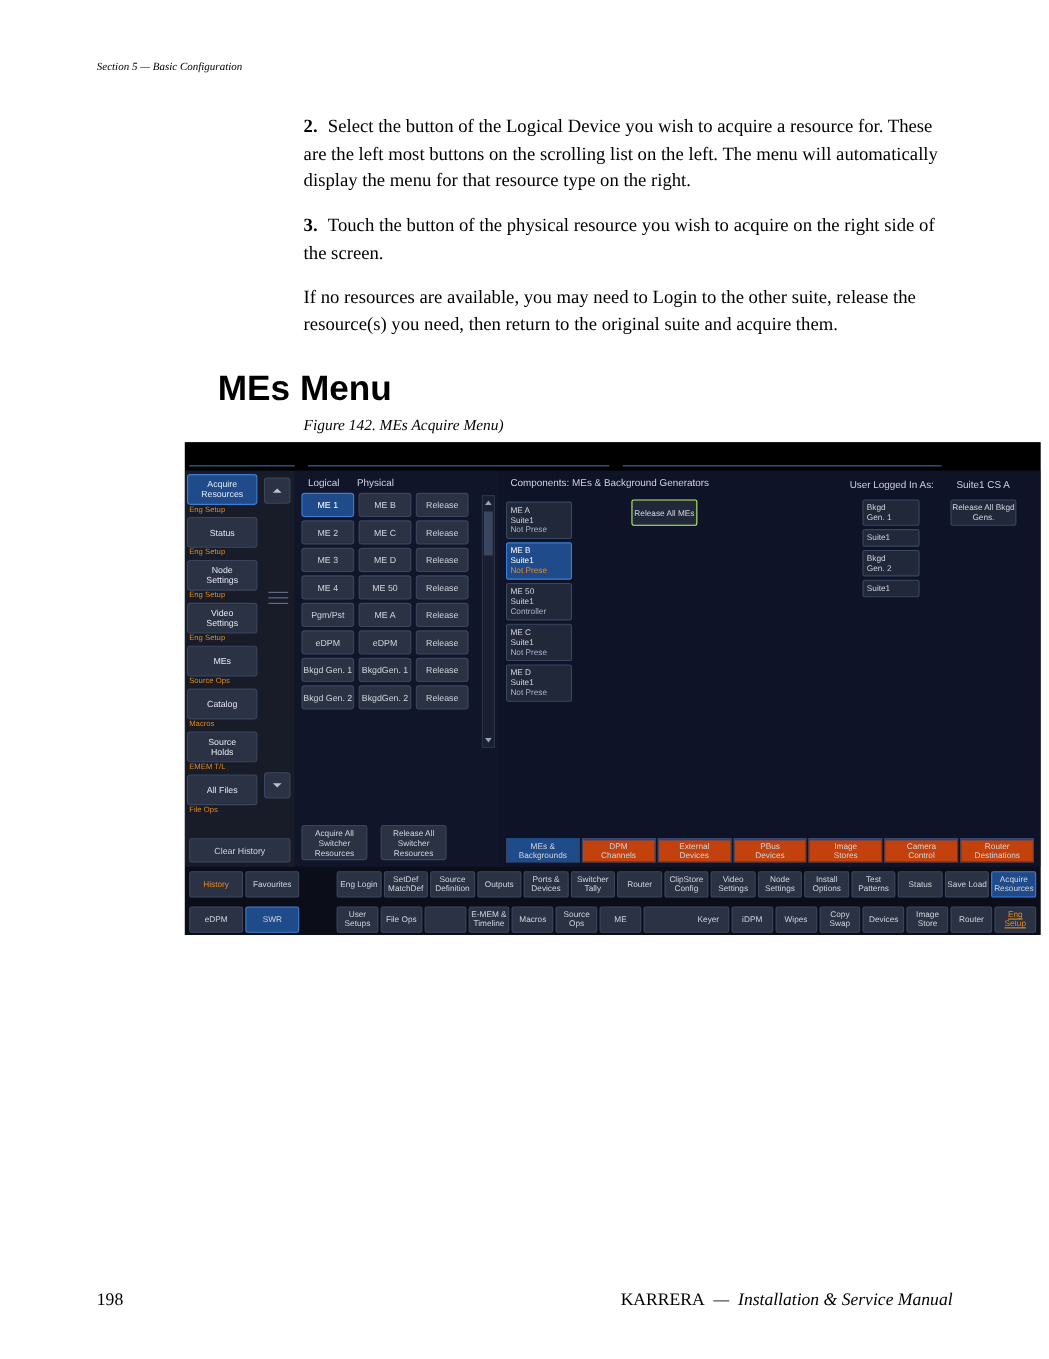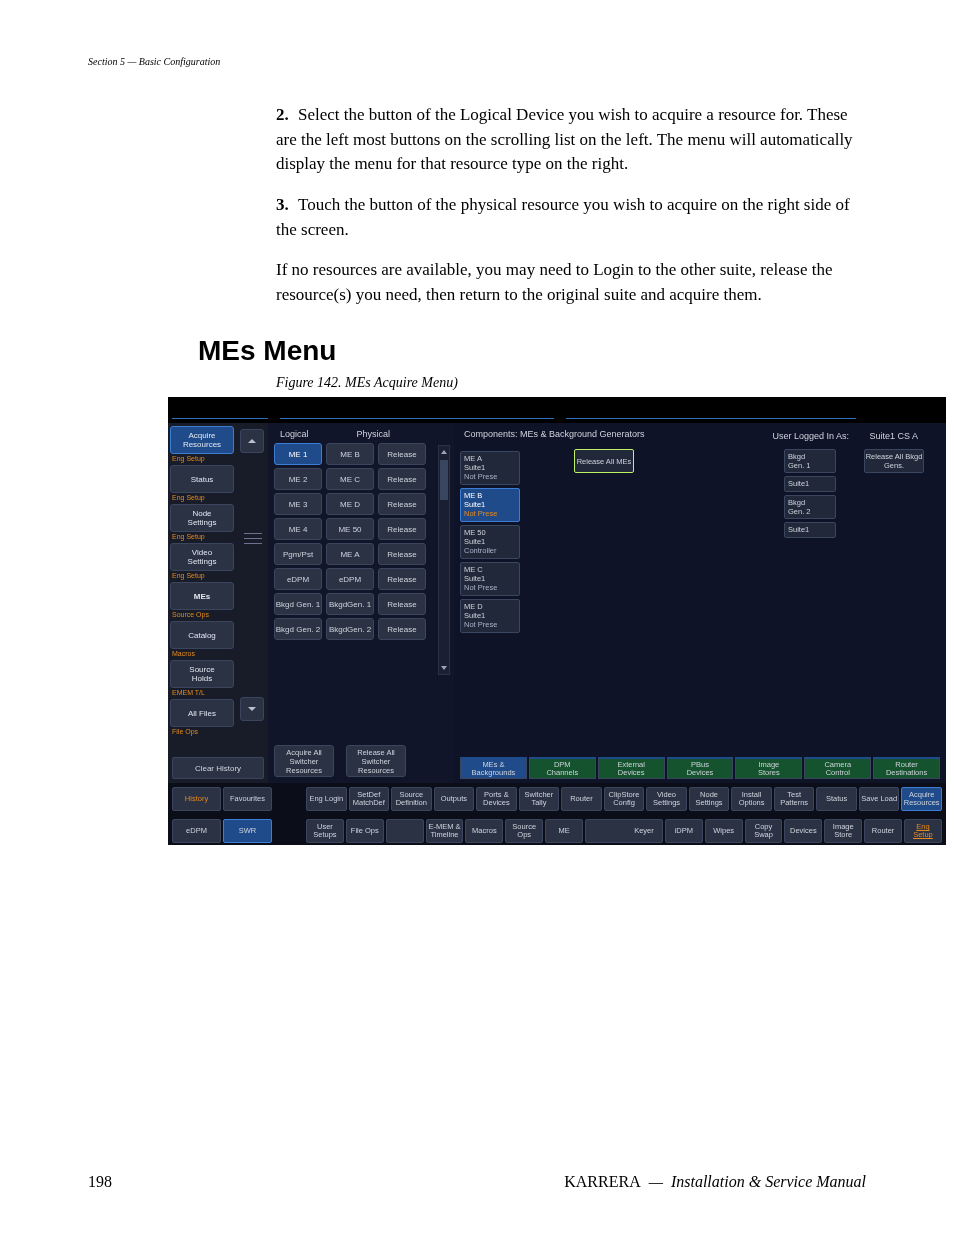--- a/index.html
+++ b/index.html
@@ -18,21 +18,21 @@
     margin-bottom: 36px;
   }
   .body-text { margin-left: 188px; }
   .body-text ol { list-style: none; }
   .body-text li { margin-bottom: 16px; font-size: 17px; line-height: 1.45; }
   .body-text li .num { font-weight: bold; display: inline-block; width: 22px; }
   .body-text p.plain { font-size: 17px; line-height: 1.45; margin-bottom: 16px; }
   .hdr2 {
     font-family: Arial, Helvetica, sans-serif;
     font-weight: bold;
-    font-size: 28px;
+    font-size: 32px;
     margin: 28px 0 8px 110px;
   }
   .fig-caption {
     font-style: italic;
     font-size: 14px;
     margin: 0 0 6px 188px;
   }
   
   .app {
     position: relative;
@@ -113,21 +113,21 @@
     border-radius: 2px; display: flex; align-items: center; justify-content: center;
     font-size: 8px;
   }
   
   .mid {
     width: 186px;
     padding: 6px;
     background: #10152a;
     position: relative;
   }
-  .mid-header { display: flex; gap: 48px; font-size: 9px; padding: 0 6px 4px; }
+  .mid-header { display: flex; gap: 16px; font-size: 9px; padding: 0 6px 4px; }
   .mid-rows { }
   .mid-row { display: flex; gap: 4px; margin-bottom: 3px; align-items: center; }
   .mid-cell {
     width: 48px; height: 22px;
     background: #2a3244; border: 1px solid #3b465e;
     border-radius: 3px;
     display:flex;align-items:center;justify-content:center;
     font-size: 8px;
   }
   .mid-cell.sel { background: #1f4b8a; border-color: #3d7ed4; color:#fff; }
@@ -174,21 +174,21 @@
     position:absolute; top:26px; right:22px;
     width:60px; height:24px; background:#21283a; border:1px solid #3a4560; border-radius:2px;
     font-size:7.5px; line-height:9px; display:flex;align-items:center;justify-content:center; text-align:center;
   }
   .right-info { position: absolute; top: 8px; right: 28px; font-size: 9px; }
   .right-info .lab { margin-right: 18px; }
   .cat-tabs {
     position:absolute; bottom:4px; left:6px; right:6px; display:flex; gap:2px;
   }
   .cat-tabs .ct {
-    flex:1; height:22px; background:#14532d; border:1px solid #3a4560; border-top:2px solid #1f4b8a;
+    flex:1; height:22px; background:#c2410c; border:1px solid #3a4560; border-top:2px solid #1f4b8a;
     font-size:7.5px; line-height:8px; display:flex;align-items:center;justify-content:center; text-align:center;
   }
   .cat-tabs .ct.sel { background:#1f4b8a; }
   
   .bnav, .bnav2 {
     display:flex; gap:2px; padding:4px; background:#0b0e18;
   }
   .bnav .bn, .bnav2 .bn {
     flex:1; height:24px; background:#2a3244; border:1px solid #3b465e; border-radius:2px;
     font-size:7.5px; line-height:8px; display:flex;align-items:center;justify-content:center; text-align:center;
@@ -253,21 +253,21 @@
 Resources</div>
           <div class="side-sub">Eng Setup</div>
           <div class="side-item" style="white-space: pre-line;">Status</div>
           <div class="side-sub">Eng Setup</div>
           <div class="side-item" style="white-space: pre-line;">Node
 Settings</div>
           <div class="side-sub">Eng Setup</div>
           <div class="side-item" style="white-space: pre-line;">Video
 Settings</div>
           <div class="side-sub">Eng Setup</div>
-          <div class="side-item" style="white-space: pre-line; font-weight: bold;">MEs</div>
+          <div class="side-item" style="white-space: pre-line;">MEs</div>
           <div class="side-sub">Source Ops</div>
           <div class="side-item" style="white-space: pre-line;">Catalog</div>
           <div class="side-sub">Macros</div>
           <div class="side-item" style="white-space: pre-line;">Source
 Holds</div>
           <div class="side-sub">EMEM T/L</div>
           <div class="side-item" style="white-space: pre-line;">All Files</div>
           <div class="side-sub">File Ops</div>
         </div>
       <div class="side-arrow down">

